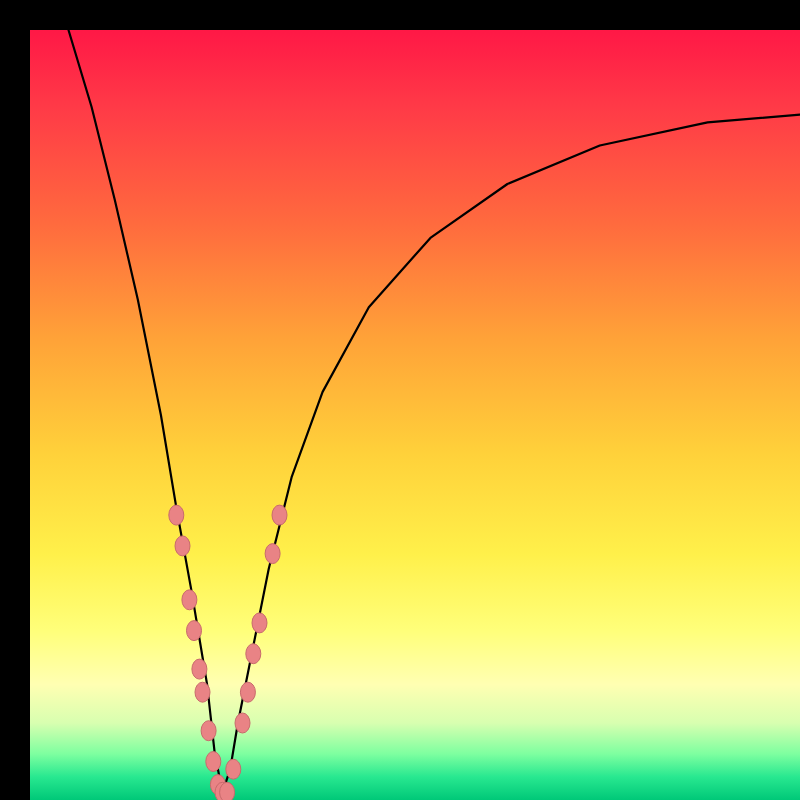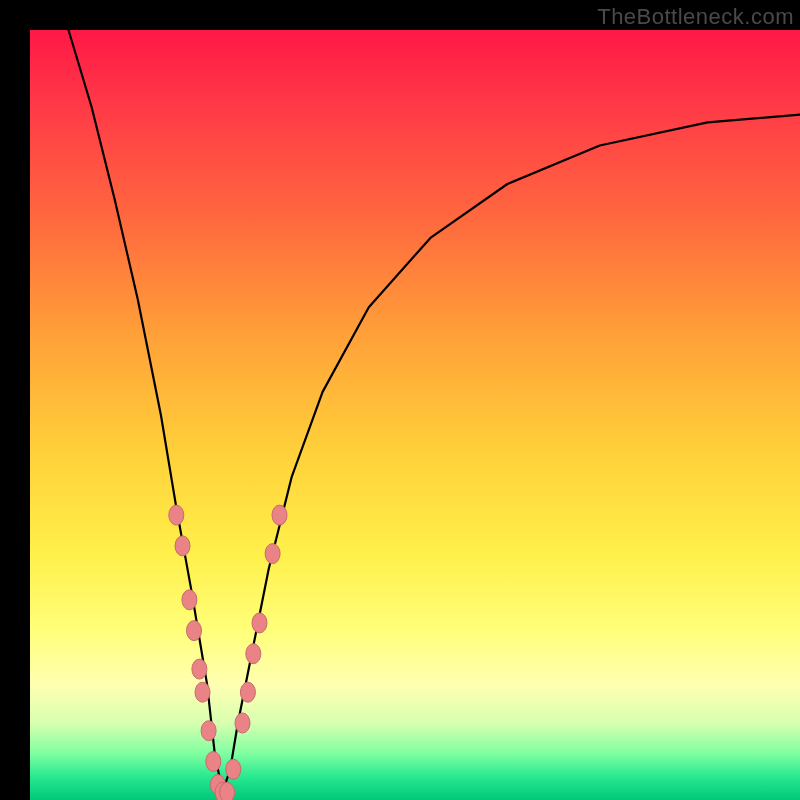--- a/index.html
+++ b/index.html
@@ -69,21 +69,20 @@
     stroke: #c86a6c;
     stroke-width: 1;
   }
 </style>
 </head>
 <body>
 
 <div class="frame">
   <div class="plot-area"></div>
 
-  <div class="watermark">TheBottleneck.com</div>
 
   <svg class="overlay" viewBox="0 0 770 770" preserveAspectRatio="none">
     <path id="curve-path" class="curve" d="M38.5 0.0 L61.6 77.0 L84.7 169.4 L107.8 269.5 L130.9 385.0 L146.3 477.4 L161.7 562.1 L177.1 654.5 L184.8 723.8 L192.5 762.3 L200.2 739.2 L207.9 693.0 L223.3 616.0 L238.7 539.0 L261.8 446.6 L292.6 361.9 L338.8 277.2 L400.4 207.9 L477.4 154.0 L569.8 115.5 L677.6 92.4 L770.0 84.7"></path>
     <g id="markers-group">
         <ellipse cx="146.3" cy="485.1" rx="7.5" ry="10" class="marker"></ellipse>
         <ellipse cx="152.5" cy="515.9" rx="7.5" ry="10" class="marker"></ellipse>
         <ellipse cx="159.4" cy="569.8" rx="7.5" ry="10" class="marker"></ellipse>
         <ellipse cx="164.0" cy="600.6" rx="7.5" ry="10" class="marker"></ellipse>
         <ellipse cx="169.4" cy="639.1" rx="7.5" ry="10" class="marker"></ellipse>
         <ellipse cx="172.5" cy="662.2" rx="7.5" ry="10" class="marker"></ellipse>

